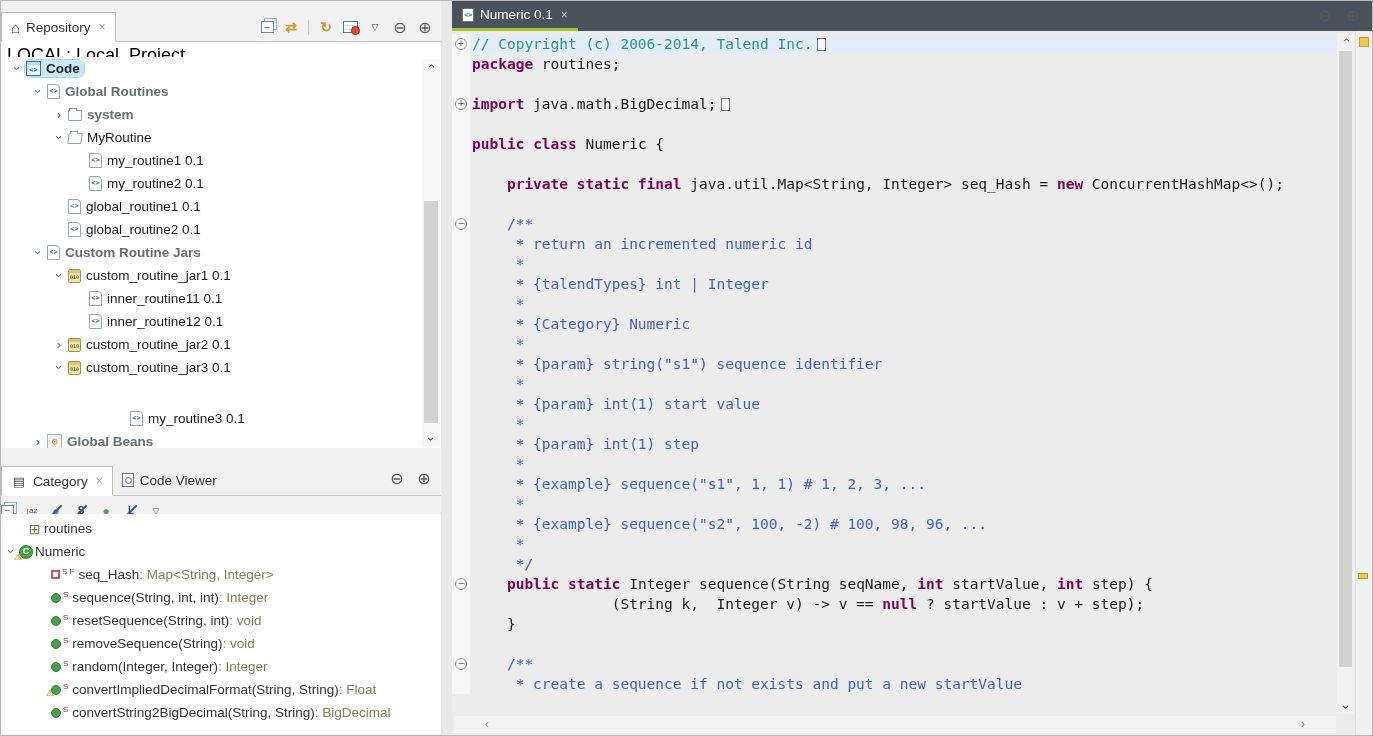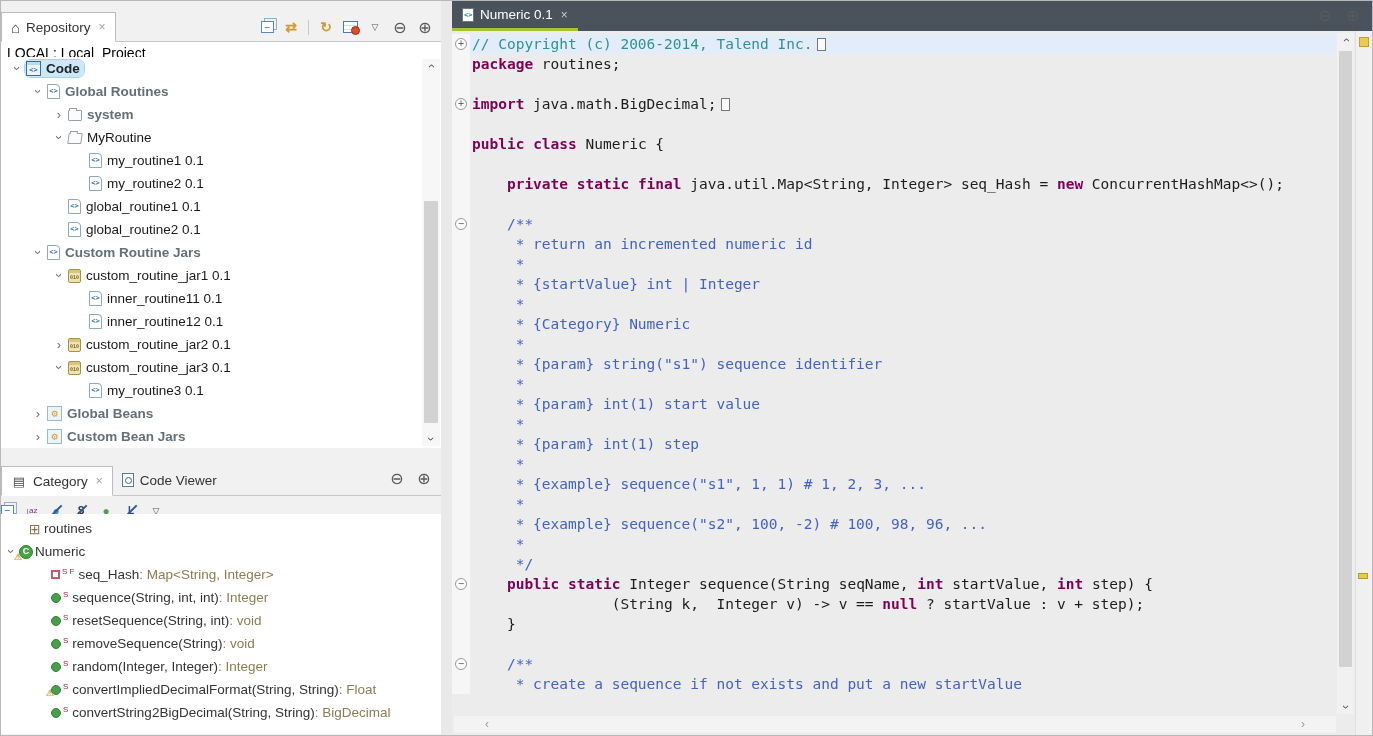--- a/index.html
+++ b/index.html
@@ -50,21 +50,21 @@
   .i-hide-local::before{content:"L";font-weight:bold;font-size:10px;color:#2a4a9a;}
 
   .i-home{font-size:15px;color:#3a4149;line-height:1;}
   .i-home::before{content:"\2302";}
   .i-outline-tab::before{content:"\25A4";font-size:13px;color:#4a4a4a;}
   .mini-doc{width:12px;height:14px;border:1px solid #6a7685;background:#fff;position:relative;flex:none;}
   .i-codeviewer-tab::after{content:"";position:absolute;left:2px;top:3px;width:5px;height:5px;
        border:1.5px solid #2a6ab0;border-radius:50%;}
   .i-editor-doc::after{content:"<>";position:absolute;left:1px;top:3px;font:bold 7px/1 "DejaVu Sans Mono",monospace;color:#18858a;}
 
-  #local-row{height:22px;background:#fff;border-bottom:1px solid #d4d4d4;font-size:14px;color:#000;
+  #local-row{height:22px;background:#fff;border-bottom:1px solid #d4d4d4;font-size:18px;color:#000;
        padding:3px 6px 0 6px;}
 
   
   #repo-tree{position:absolute;top:56px;left:0;right:0;height:391px;background:#fff;overflow:hidden;}
   .trow{height:23px;display:flex;align-items:center;font-size:13.5px;color:#1a1a1a;}
   .rowinner{display:flex;align-items:center;padding:1px 4px 1px 1px;border-radius:6px;}
   .rowinner.selected{background:#cbe8f9;outline:1px solid #a8d3ee;}
   .tlabel.b{font-weight:bold;color:#646f78;}
   .trow .sel-label{color:#222;}
   .ticon{width:15px;height:15px;display:inline-flex;align-items:center;justify-content:center;
@@ -262,21 +262,21 @@
             <span class="tlabel">custom_routine_jar2 0.1</span>
           </span>
         </div>
         <div class="trow" style="padding-left: 50px;">
           <span class="chev open"></span>
           <span class="rowinner">
             <span class="ticon i-jar"></span>
             <span class="tlabel">custom_routine_jar3 0.1</span>
           </span>
         </div>
-        <div class="trow" style="padding-left: 71px;">
+        <div class="trow" style="padding-left: 112px; margin-top: 28px;">
           <span class="chev none"></span>
           <span class="rowinner">
             <span class="ticon i-routine"></span>
             <span class="tlabel">my_routine3 0.1</span>
           </span>
         </div>
         <div class="trow" style="padding-left: 29px;">
           <span class="chev closed"></span>
           <span class="rowinner">
             <span class="ticon i-bean"></span>
@@ -444,21 +444,21 @@
           <div class="cline">
             <div class="lmargin"></div>
             <div class="ltext"><span class="tok-d">     * return an incremented numeric id</span></div>
           </div>
           <div class="cline">
             <div class="lmargin"></div>
             <div class="ltext"><span class="tok-d">     *</span></div>
           </div>
           <div class="cline">
             <div class="lmargin"></div>
-            <div class="ltext"><span class="tok-d">     * {startValue} int | Integer</span></div>
+            <div class="ltext"><span class="tok-d">     * {talendTypes} int | Integer</span></div>
           </div>
           <div class="cline">
             <div class="lmargin"></div>
             <div class="ltext"><span class="tok-d">     *</span></div>
           </div>
           <div class="cline">
             <div class="lmargin"></div>
             <div class="ltext"><span class="tok-d">     * {Category} Numeric</span></div>
           </div>
           <div class="cline">

